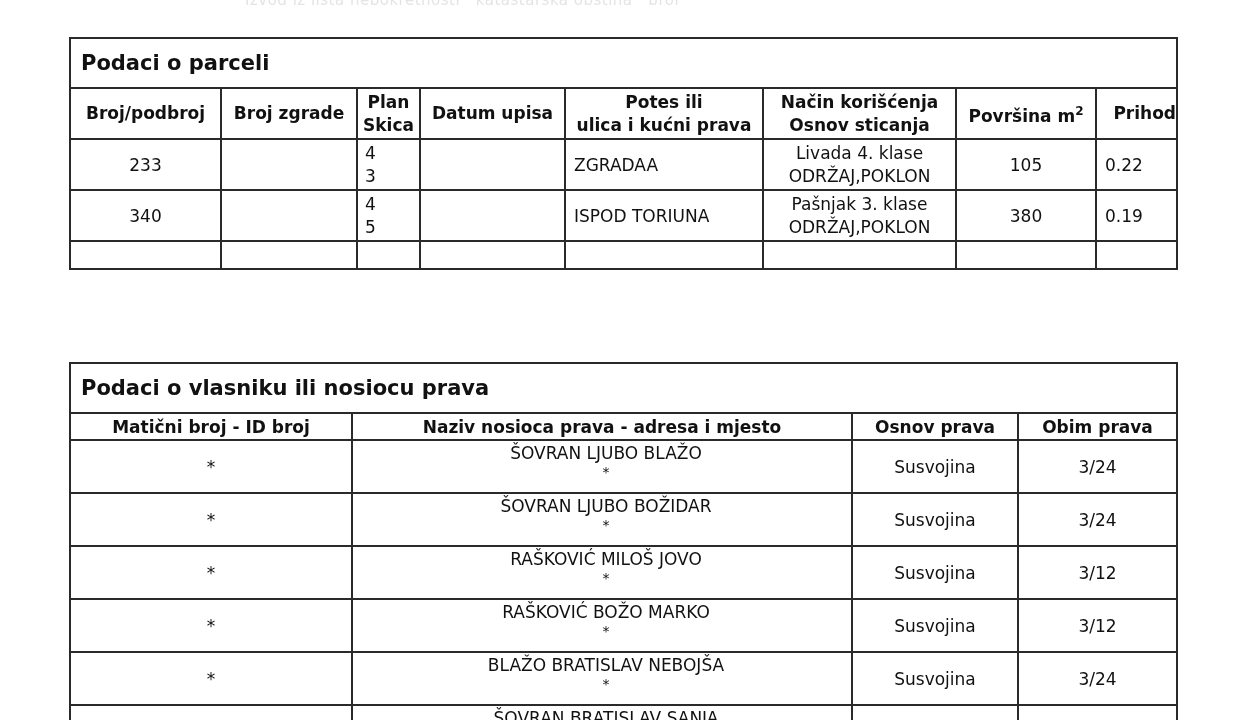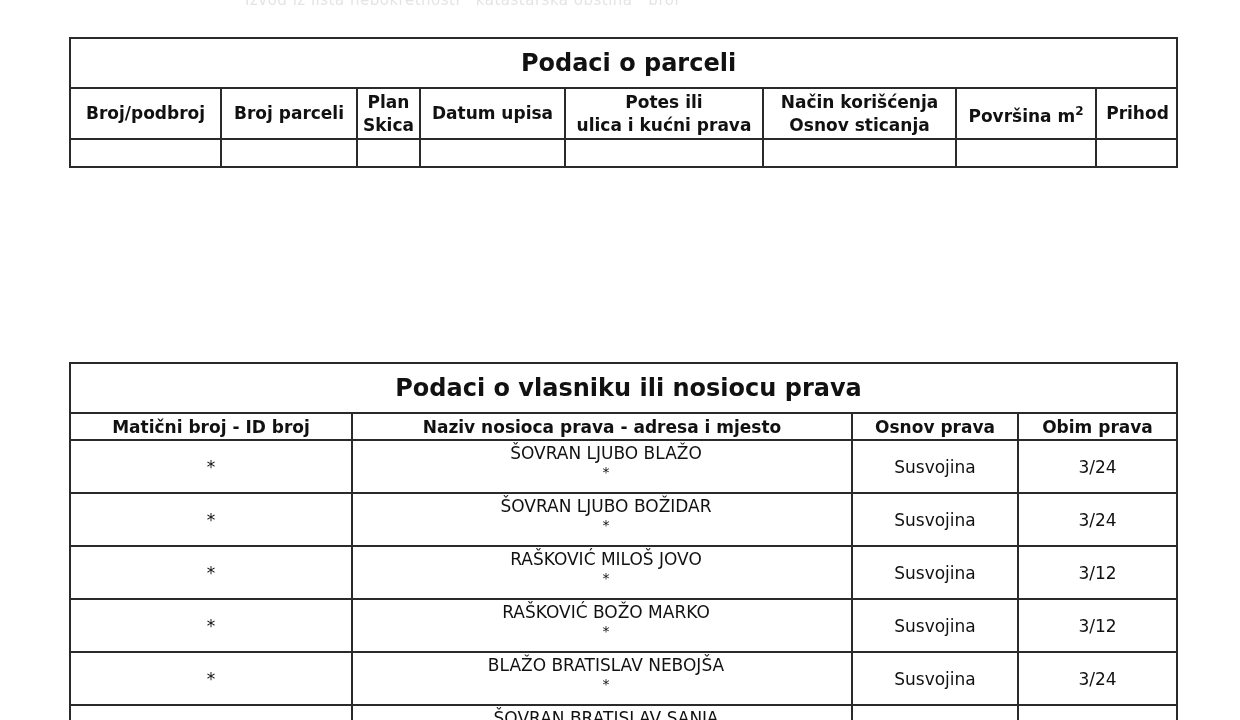--- a/index.html
+++ b/index.html
@@ -34,23 +34,23 @@
       font-size: 17px;
     }
     table.doc td, table.doc th {
       border: 2px solid #2a2a2a;
       padding: 0;
       font-weight: normal;
       vertical-align: middle;
       overflow: hidden;
     }
     .section-title {
-      text-align: center;
+      text-align: left;
       font-weight: bold !important;
-      font-size: 24px;
+      font-size: 21px;
       padding-left: 10px !important;
     }
     .hdr {
       font-weight: bold !important;
       text-align: center;
       line-height: 23px;
       font-size: 17px;
     }
     .c { text-align: center; }
     .l { text-align: left; padding-left: 8px !important; }
@@ -98,27 +98,47 @@
       <col class="c6">
       <col class="c7">
       <col class="c8">
   </colgroup>
   <tbody>
       <tr class="title-row">
     <td colspan="8" class="section-title">Podaci o parceli</td>
   </tr>
   <tr class="head-row">
     <th class="hdr"><span>Broj/podbroj</span></th>
-    <th class="hdr"><span>Broj parceli</span></th>
+    <th class="hdr"><span>Broj zgrade</span></th>
     <th class="hdr"><span>Plan</span><br><span>Skica</span></th>
     <th class="hdr"><span>Datum upisa</span></th>
     <th class="hdr"><span>Potes ili</span><br><span>ulica i kućni prava</span></th>
     <th class="hdr"><span>Način korišćenja</span><br><span>Osnov sticanja</span></th>
     <th class="hdr"><span>Površina m</span><sup>2</sup></th>
-    <th class="hdr" style="text-align:center;padding-left:2px;"><span>Prihod</span></th>
+    <th class="hdr" style="text-align:right;padding-left:2px;"><span>Prihod</span></th>
+  </tr>
+  <tr class="data-row">
+    <td class="c">233</td>
+    <td class="c"></td>
+    <td class="stack"><span>4</span><br><span>3</span></td>
+    <td class="c"></td>
+    <td class="l">ZGRADAA</td>
+    <td class="c two-line"><span>Livada 4. klase</span><br><span>ODRŽAJ,POKLON</span></td>
+    <td class="c">105</td>
+    <td class="l">0.22</td>
+  </tr>
+  <tr class="data-row">
+    <td class="c">340</td>
+    <td class="c"></td>
+    <td class="stack"><span>4</span><br><span>5</span></td>
+    <td class="c"></td>
+    <td class="l">ISPOD TORIUNA</td>
+    <td class="c two-line"><span>Pašnjak 3. klase</span><br><span>ODRŽAJ,POKLON</span></td>
+    <td class="c">380</td>
+    <td class="l">0.19</td>
   </tr>
   <tr class="empty-row">
     <td></td>
     <td></td>
     <td></td>
     <td></td>
     <td></td>
     <td></td>
     <td></td>
     <td></td>

